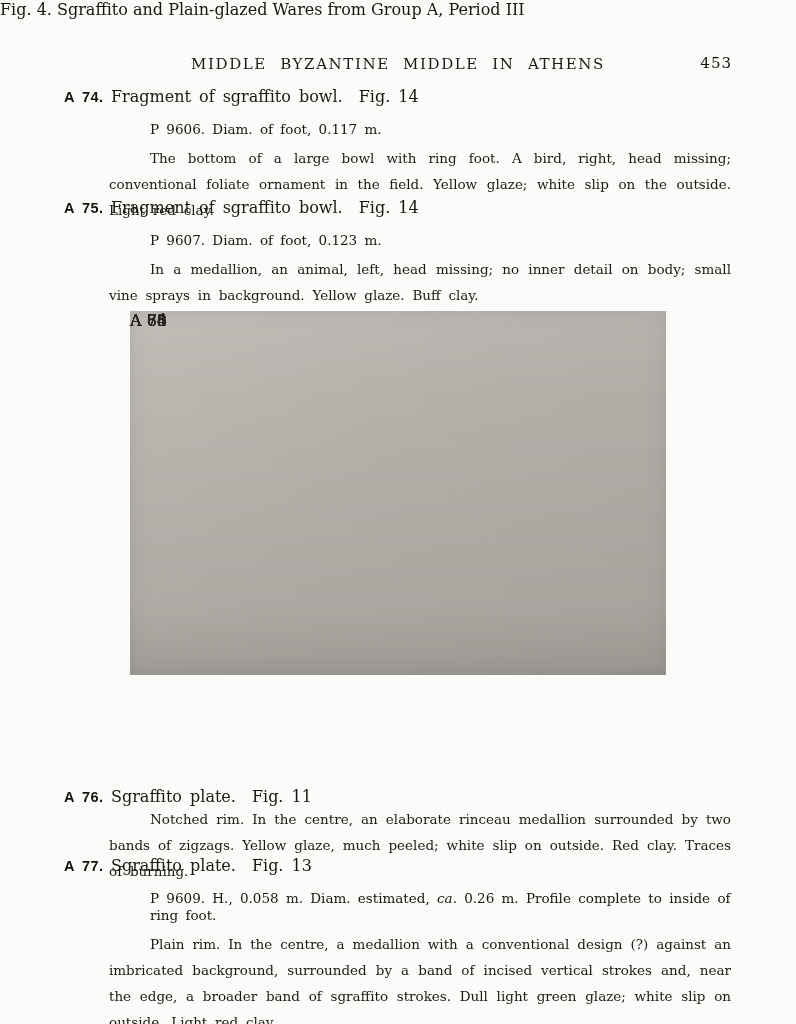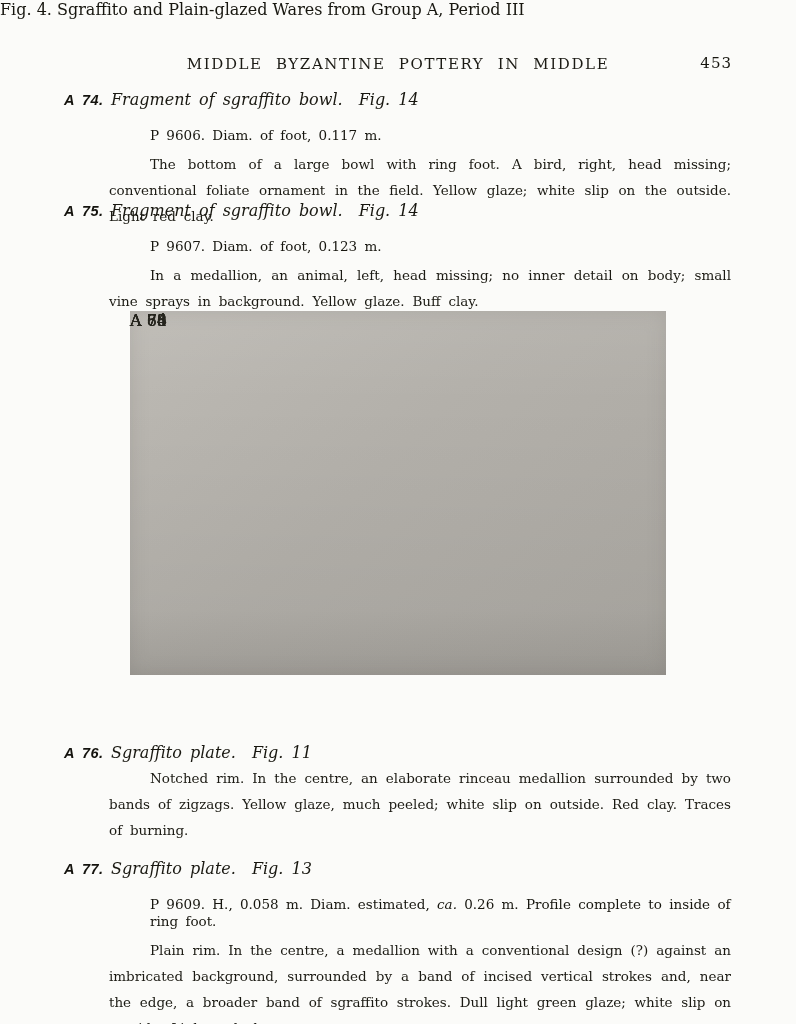--- a/index.html
+++ b/index.html
@@ -9,22 +9,22 @@
     background:#fbfbf9; color:#17160f;
     font-family:"DejaVu Serif", serif;
     overflow:hidden;
   }
   
   .runhead{position:absolute; top:54px; left:0; right:0; text-align:center;}
   .runhead .title{font-size:15px; letter-spacing:1.6px; word-spacing:7px; color:#1b1a14;}
   .runhead .pagenum{position:absolute; right:64px; top:0; font-size:15px; letter-spacing:1px;}
   
   .entry{position:absolute; left:64px; width:668px;}
-  .e-a74{top:88px;} .e-a75{top:199px;} .e-a76{top:741px;} .e-a77{top:857px;}
-  .entry-heading{font-size:16px; line-height:24px; word-spacing:3px; white-space:nowrap;font-style:italic;}
+  .e-a74{top:88px;} .e-a75{top:199px;} .e-a76{top:788px;} .e-a77{top:857px;}
+  .entry-heading{font-size:16px; line-height:17px; word-spacing:3px; white-space:nowrap;}
   .entry-num{display:inline-block; width:47px; font-family:"Liberation Sans", sans-serif;
     font-weight:bold; font-size:14.5px; letter-spacing:.5px; color:#14130e;}
   .entry-title{color:#1a1912;}
   .fig-ref{margin-left:16px;}
   .entry-meta{margin:15px 0 7px 86px; font-size:13.5px; line-height:17px; word-spacing:3px;}
   .entry-meta i{font-style:italic;}
   .entry-desc{margin:0 0 0 45px; width:622px; font-size:13.5px; line-height:26px;
     text-align:justify; text-indent:41px; word-spacing:3.5px; color:#1b1a13;}
   
   .photo{position:absolute; left:130px; top:311px; width:536px; height:364px;
@@ -132,21 +132,21 @@
   
   .caption{position:absolute; top:694px; left:0; right:0; text-align:center;
     font-size:13.5px; word-spacing:3px; color:#1b1a13;}
 </style>
 </head>
 <body>
 
 <div class="page">
 
   <div class="runhead">
-    <span class="title">MIDDLE BYZANTINE POTTERY IN MIDDLE</span>
+    <span class="title">MIDDLE BYZANTINE MIDDLE IN ATHENS</span>
     <span class="pagenum">453</span>
   </div>
 
   <section class="entry e-a74">
     <div class="entry-heading">
       <span class="entry-num">A 74.</span><span class="entry-title">Fragment of sgraffito bowl.</span><span class="fig-ref">Fig. 14</span>
     </div>
     <p class="entry-meta"><span>P 9606.  Diam. of foot, 0.117 m.</span><i></i><span></span></p>
     <p class="entry-desc">The bottom of a large bowl with ring foot.  A bird, right, head missing; conventional foliate ornament in the field.  Yellow glaze; white slip on the outside.  Light red clay.</p>
   </section>

